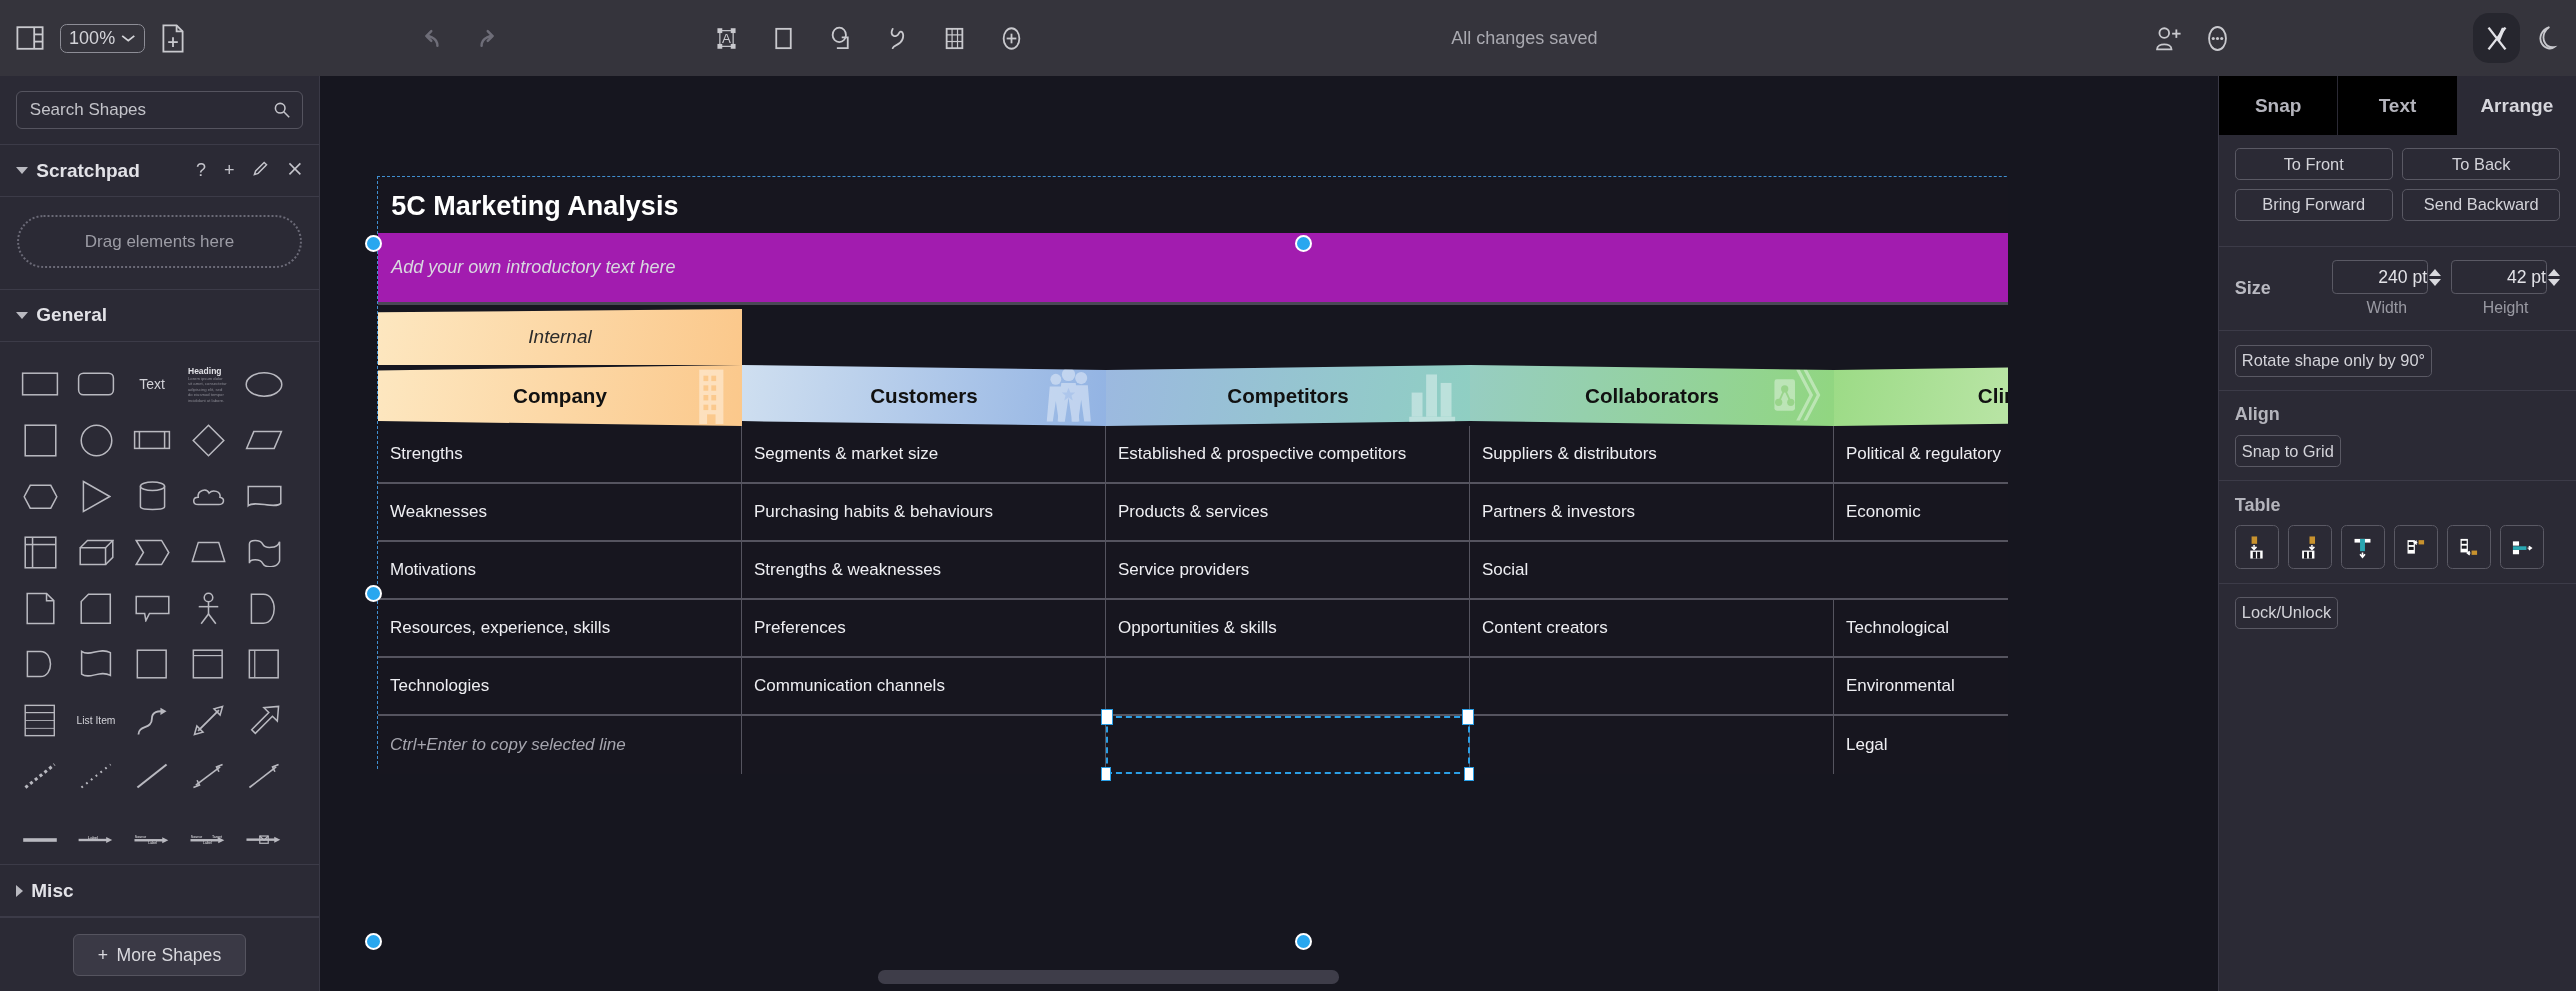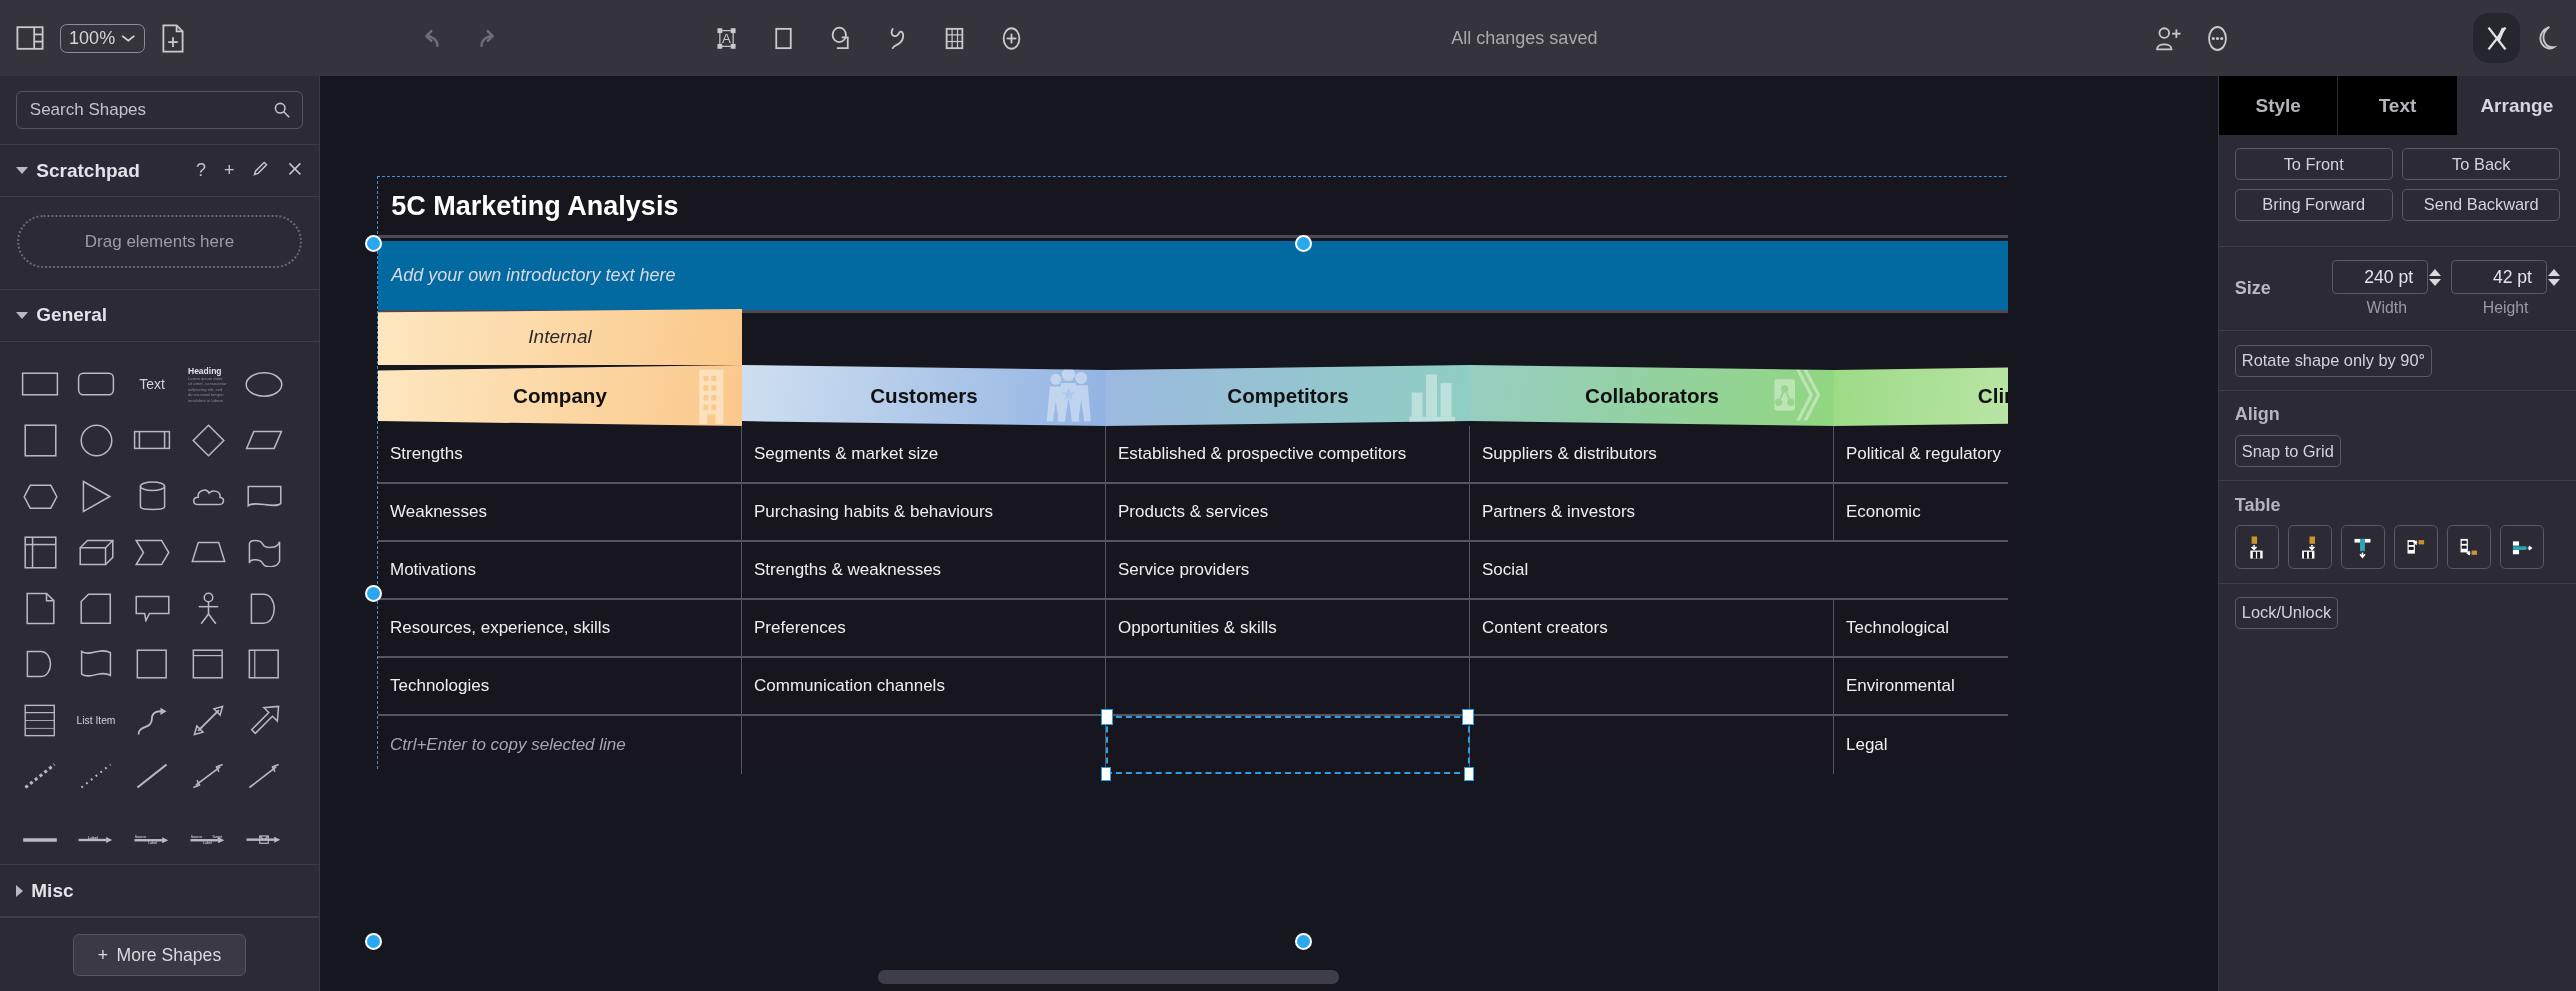--- a/index.html
+++ b/index.html
@@ -98,22 +98,22 @@
   }
   .doc-inner { position: absolute; inset: 0; }
   .title-band {
     position: absolute; left: 0; top: 0; width: 100%; height: 61px;
     background: #17161f; border-bottom: 3px solid #4a4955;
     display: flex; align-items: center; padding-left: 13.3px;
   }
   .doc-title { color: #ffffff; font-size: 27px; font-weight: bold; }
   .stripes { position: absolute; left: 0; top: 0; height: 15.8px; width: 546px; overflow: hidden; }
   .intro-band {
-    position: absolute; left: 0; top: 64px; width: 100%; height: 72px;
-    background: #0369a1; border-bottom: 3px solid #4a4955;
+    position: absolute; left: 0; top: 56px; width: 100%; height: 72px;
+    background: #a21caf; border-bottom: 3px solid #4a4955;
     display: flex; align-items: center; padding-left: 13.3px;
   }
   .intro-txt { color: #d9d9e0; font-size: 18px; font-style: italic; }
 
   .band-row { position: absolute; left: 0; top: 132px; width: 100%; height: 56px; display: flex; }
   .band-int {
     width: 364px; height: 100%;
     background: linear-gradient(100deg,#fde7c0 0%,#fbc88b 100%);
     clip-path: polygon(0 6%, 100% 0, 100% 100%, 0 100%);
     display: flex; align-items: center; justify-content: center;
@@ -182,21 +182,21 @@
     display: flex; align-items: center; justify-content: center; cursor: pointer;
     font-family: "Liberation Sans", sans-serif;
   }
   .size-row { display: flex; align-items: center; }
   .size-lbl { color: #b9b9c1; font-size: 18px; font-weight: bold; width: 121px; }
   .spin-grp { display: flex; flex-direction: column; align-items: center; }
   .spin-wrap { display: flex; align-items: stretch; }
   .spin-in {
     width: 96px; height: 34px; border: 0.6px solid #5a5964; border-radius: 4.2px;
     background: transparent; color: #e3e3e8; font-size: 17.6px; text-align: right;
-    padding-right: 14px; font-family: "Liberation Sans", sans-serif; outline: none;
+    padding-right: 0; font-family: "Liberation Sans", sans-serif; outline: none;
   }
   .spin-arrows { display: flex; flex-direction: column; justify-content: center; gap: 2.4px; margin-left: 1.2px; }
   .spin-arrows i { display:block; width:0;height:0;border-left:6px solid transparent;border-right:6px solid transparent; cursor:pointer; }
   .spin-arrows i.up { border-bottom: 7.3px solid #d9d9de; }
   .spin-arrows i.dn { border-top: 7.3px solid #d9d9de; }
   .sub-lbl { color: #9a9aa3; font-size: 15.8px; text-align: center; margin-top: 4.8px; }
   .sec-lbl { color: #b4b4bc; font-size: 18px; font-weight: bold; margin-bottom: 9.7px; }
   .tbl-ico-row { display: flex; gap: 9px; }
   .tbl-ico {
     width: 44px; height: 44px; border: 0.6px solid #5a5964; border-radius: 5.5px;
@@ -900,21 +900,21 @@
             </div>
           </div>
       </div>
     </div>
 
     <div class="hscroll"></div>
   </div>
 
   <div class="rpanel">
     <div class="rtabs">
-      <div class="rtab">Style</div>
+      <div class="rtab">Snap</div>
       <div class="rtab">Text</div>
       <div class="rtab active">Arrange</div>
     </div>
 
     <div class="rsec">
       <div class="btn-row">
         <button class="pbtn">To Front</button>
         <button class="pbtn">To Back</button>
       </div>
       <div class="btn-row">

